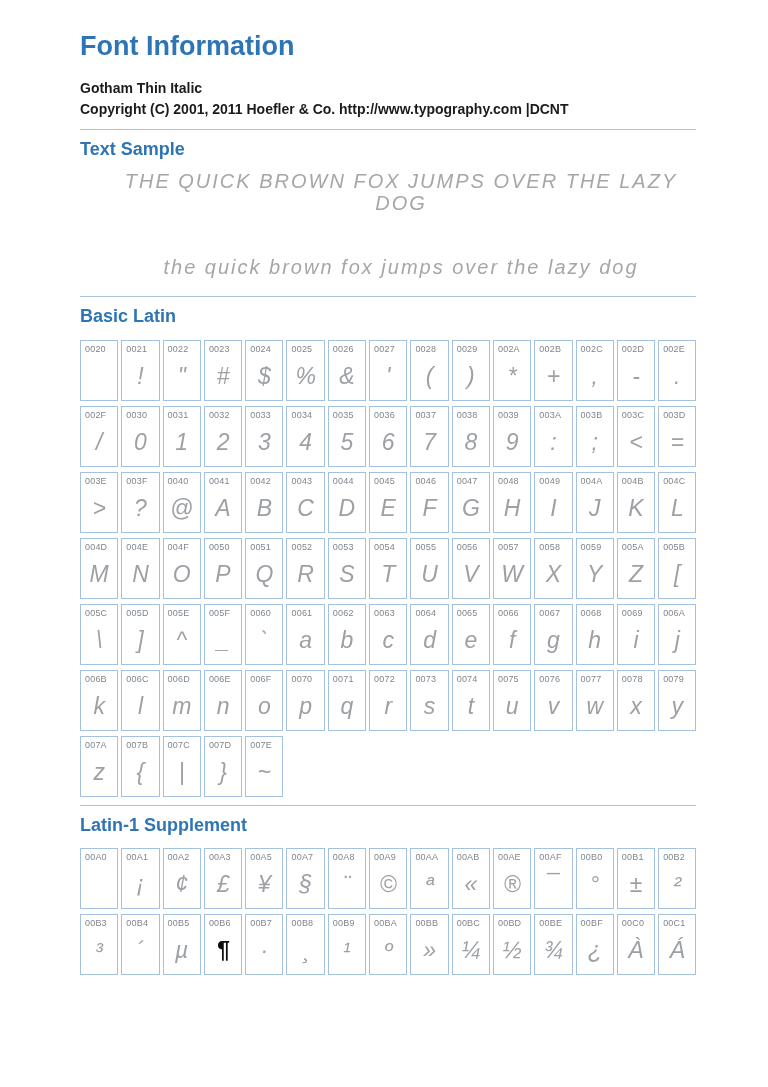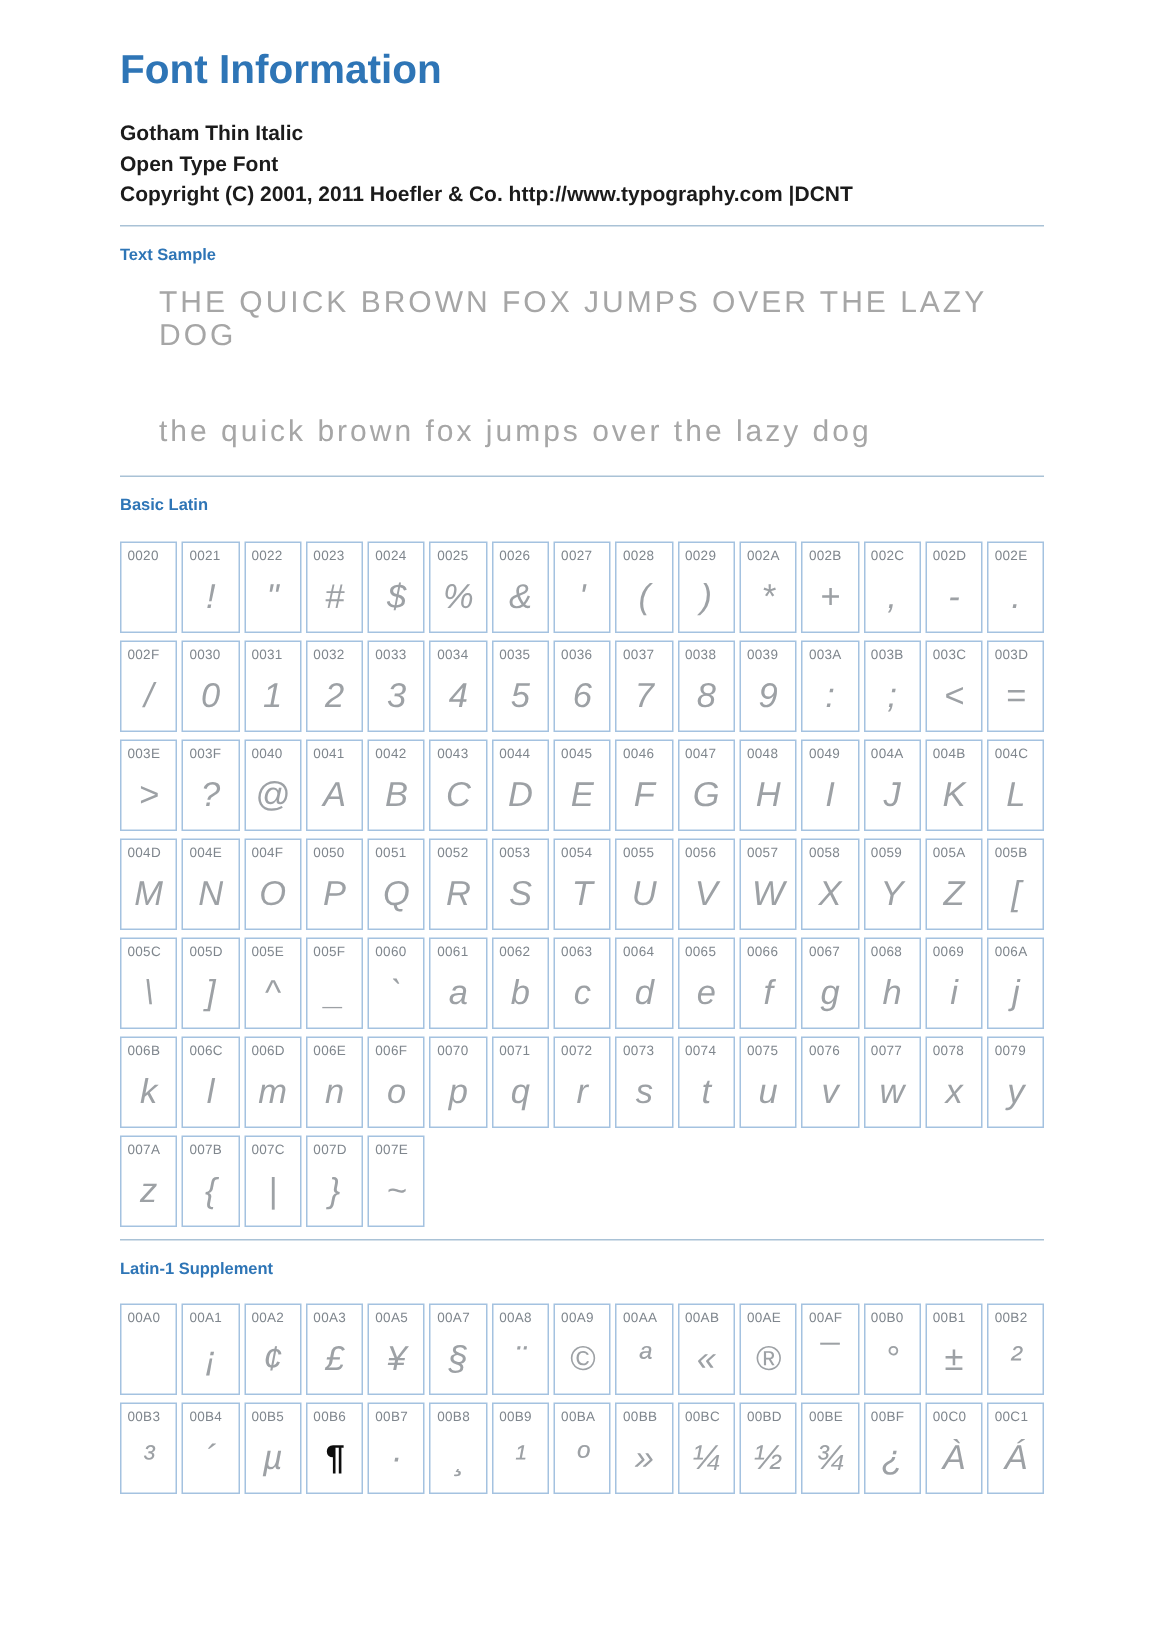--- a/index.html
+++ b/index.html
@@ -25,28 +25,29 @@
   .rule {
     border: none; height: 0;
     border-top: 1px solid var(--rule, #A9C2D6);
     margin-top: 10px;
   }
   .rule-1 { margin-top: 10px; }
   .rule-2 { margin-top: 18px; }
   .rule-3 { margin-top: 8px; }
 
   .section-heading {
-    font-size: 11px; line-height: 18px; font-weight: bold;
+    font-size: 18px; line-height: 18px; font-weight: bold;
     color: var(--accent, #2E75B6);
     margin-top: 10px;
   }
 
   .sample {
+    font-style: italic;
     color: var(--sample-text, #A6A6A6);
-    text-align: left;
+    text-align: center;
     padding-left: 26px;
     letter-spacing: 2px;
     font-weight: 300;
   }
   .sample-upper { margin-top: 12px; font-size: 20px; line-height: 22px; }
   .sample-lower { margin-top: 42px; font-size: 20px; line-height: 22px; }
 
   .char-grid { margin-top: 15px; }
   .char-grid-2 { margin-top: 14px; }
   .char-row { display: flex; gap: 3px; margin-bottom: 5px; }
@@ -76,21 +77,20 @@
 </style>
 </head>
 <body>
 
 <div class="content">
 
   <h1 class="page-title">Font Information</h1>
 
   <div class="meta-block">
     <div class="meta-line">Gotham Thin Italic</div>
-    <div class="meta-line">Open Type Font</div>
     <div class="meta-line">Copyright (C) 2001, 2011 Hoefler &amp; Co. http://www.typography.com |DCNT</div>
   </div>
 
   <hr class="rule rule-1">
 
   <h2 class="section-heading">Text Sample</h2>
   <div class="sample sample-upper">THE QUICK BROWN FOX JUMPS OVER THE LAZY DOG</div>
   <div class="sample sample-lower">the quick brown fox jumps over the lazy dog</div>
 
   <hr class="rule rule-2">

